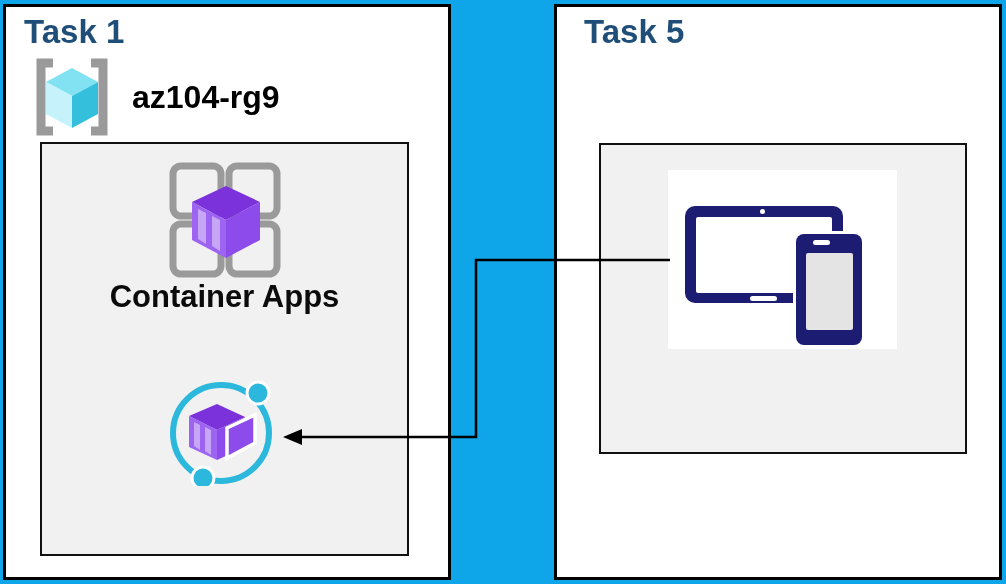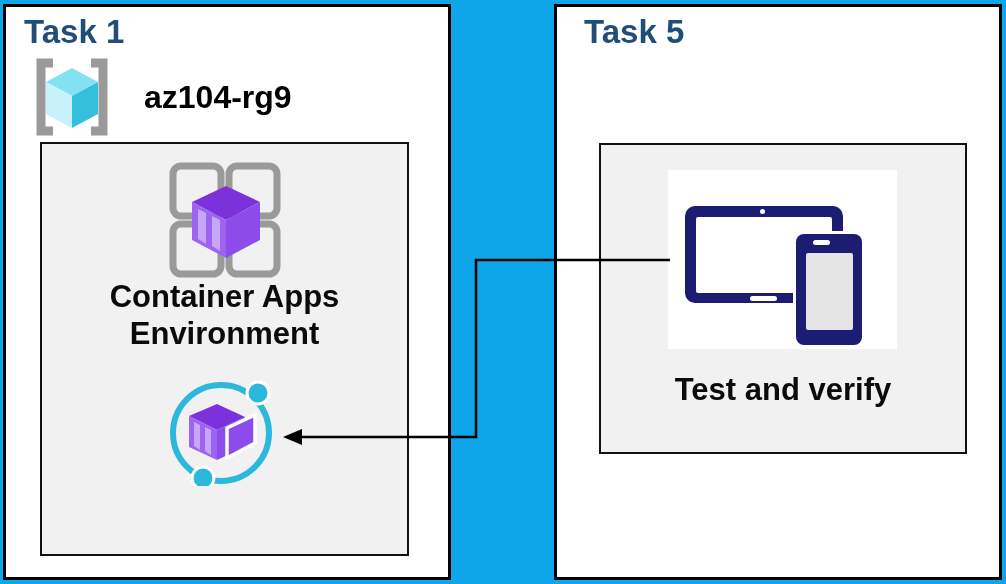--- a/index.html
+++ b/index.html
@@ -7,21 +7,21 @@
         font-family:"Liberation Sans", sans-serif;}
   .task-box{position:absolute;box-sizing:border-box;border:3px solid #000;background:#fff;}
   #task1-box{left:3px;top:4px;width:448px;height:576px;}
   #task2-box{left:554px;top:4px;width:448px;height:576px;}
   .task-title{position:absolute;font-size:33px;font-weight:700;color:#1F4E79;line-height:1;}
   #task1-title{left:24px;top:15px;}
   #task2-title{left:584px;top:15px;}
   .inner-panel{position:absolute;box-sizing:border-box;border:2px solid #111;background:#F1F1F1;}
   #inner1{left:40px;top:142px;width:369px;height:414px;}
   #inner2{left:599px;top:143px;width:368px;height:311px;}
-  .rg-row{position:absolute;left:28px;top:56px;height:82px;display:flex;align-items:center;gap:28px;}
+  .rg-row{position:absolute;left:28px;top:56px;height:82px;display:flex;align-items:center;gap:16px;}
   .rg-label{font-size:32px;font-weight:700;color:#000;line-height:1;}
   .diagram-label{position:absolute;text-align:center;font-size:31px;font-weight:700;color:#0b0b0b;line-height:37px;}
   #env-label{left:40px;top:278px;width:369px;}
   #app-label{left:40px;top:500px;width:369px;}
   #test-label{left:599px;top:371px;width:368px;}
   #env-icon{position:absolute;left:165px;top:158px;}
   #app-icon{position:absolute;left:168px;top:380px;}
   .white-panel{position:absolute;left:668px;top:170px;width:229px;height:179px;background:#fff;}
   .tablet{position:absolute;left:17px;top:36px;width:158px;height:97px;background:#1B1C72;border-radius:10px;}
   .tablet-screen{position:absolute;left:11px;top:11px;width:136px;height:76px;background:#fff;border-radius:2px;}
@@ -63,21 +63,20 @@
     </g>
     <polygon points="27,44 61,28 95,44 61,62" fill="#7B32DA"></polygon>
     <polygon points="27,44 61,62 61,100 27,82" fill="#9D64F2"></polygon>
     <polygon points="95,44 95,82 61,100 61,62" fill="#8C4BEA"></polygon>
     <polygon points="33,51 41,55 41,86 33,81" fill="#C7A6F8"></polygon>
     <polygon points="47,58 55,62 55,93 47,88" fill="#C7A6F8"></polygon>
   </svg>
 
   <div class="diagram-label" id="env-label">
     <span>Container Apps</span><br>
-    <span>Environment</span>
   </div>
 
   <svg id="app-icon" width="106" height="106" viewBox="0 0 106 106">
     <circle cx="53" cy="53" r="48" fill="none" stroke="#2CB8DC" stroke-width="6"></circle>
     <polygon points="21,36 49,24 77,37 49,50" fill="#7B32DA"></polygon>
     <polygon points="21,36 49,50 49,80 21,67" fill="#9D64F2"></polygon>
     <polygon points="49,50 77,37 77,67 49,80" fill="#8C4BEA"></polygon>
     <polygon points="26,42 32,45 32,70 26,66" fill="#C7A6F8"></polygon>
     <polygon points="37,47 43,50 43,75 37,71" fill="#C7A6F8"></polygon>
     <polygon points="59,48 87,35 87,63 59,78" fill="#8C4BEA" stroke="#ffffff" stroke-width="3.5"></polygon>
@@ -96,20 +95,19 @@
       <div class="tablet-screen"></div>
       <div class="camera-dot"></div>
       <div class="home-bar"></div>
     </div>
     <div class="phone">
       <div class="speaker-bar"></div>
       <div class="phone-screen"></div>
     </div>
   </div>
 
-  <div class="diagram-label" id="test-label">Test and verify</div>
 
   <svg id="connector" viewBox="0 0 1006 584">
     <polyline points="670,260 476,260 476,437 300,437" fill="none" stroke="#000" stroke-width="2.5"></polyline>
     <polygon points="283,437 302,429 302,445" fill="#000"></polygon>
   </svg>
 
 </div>
 
 </body></html>

